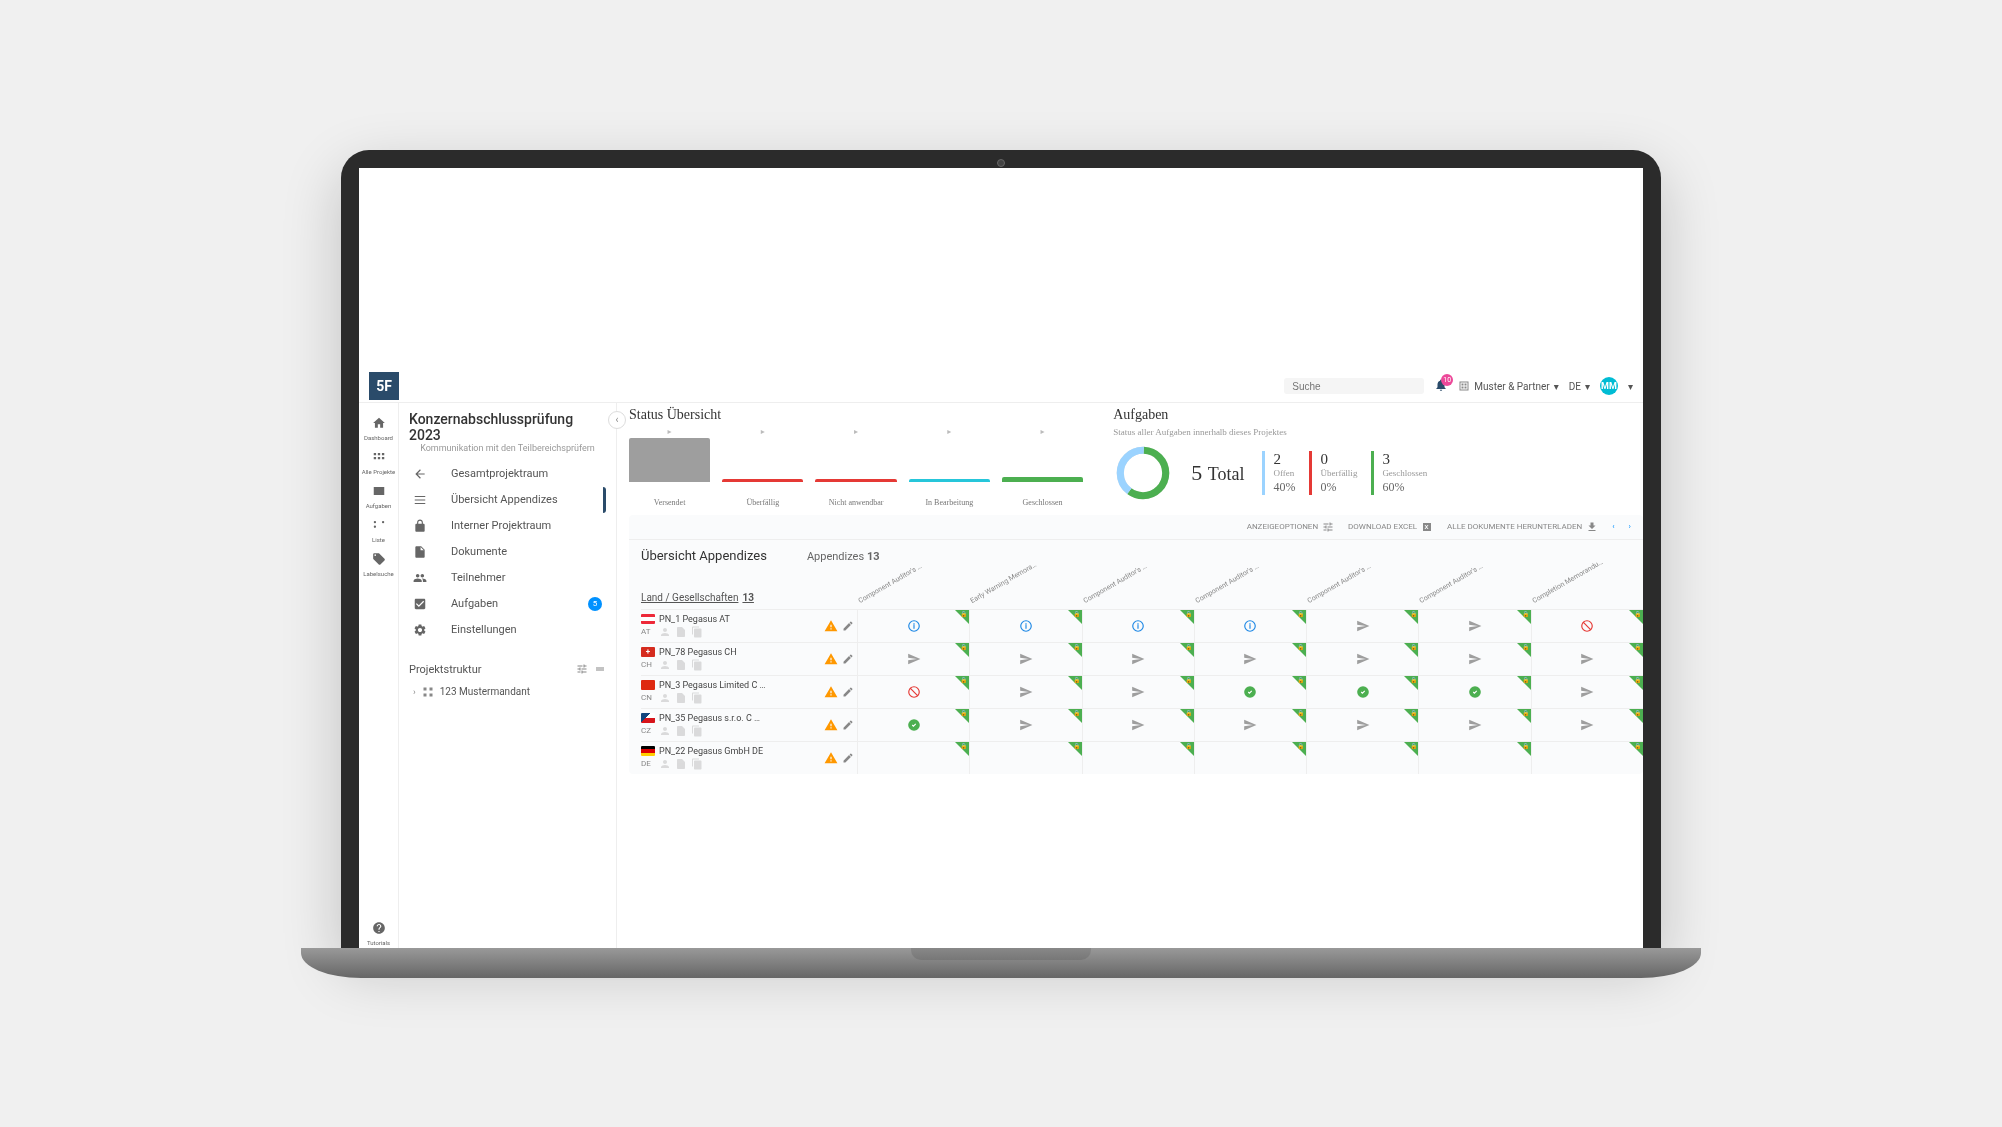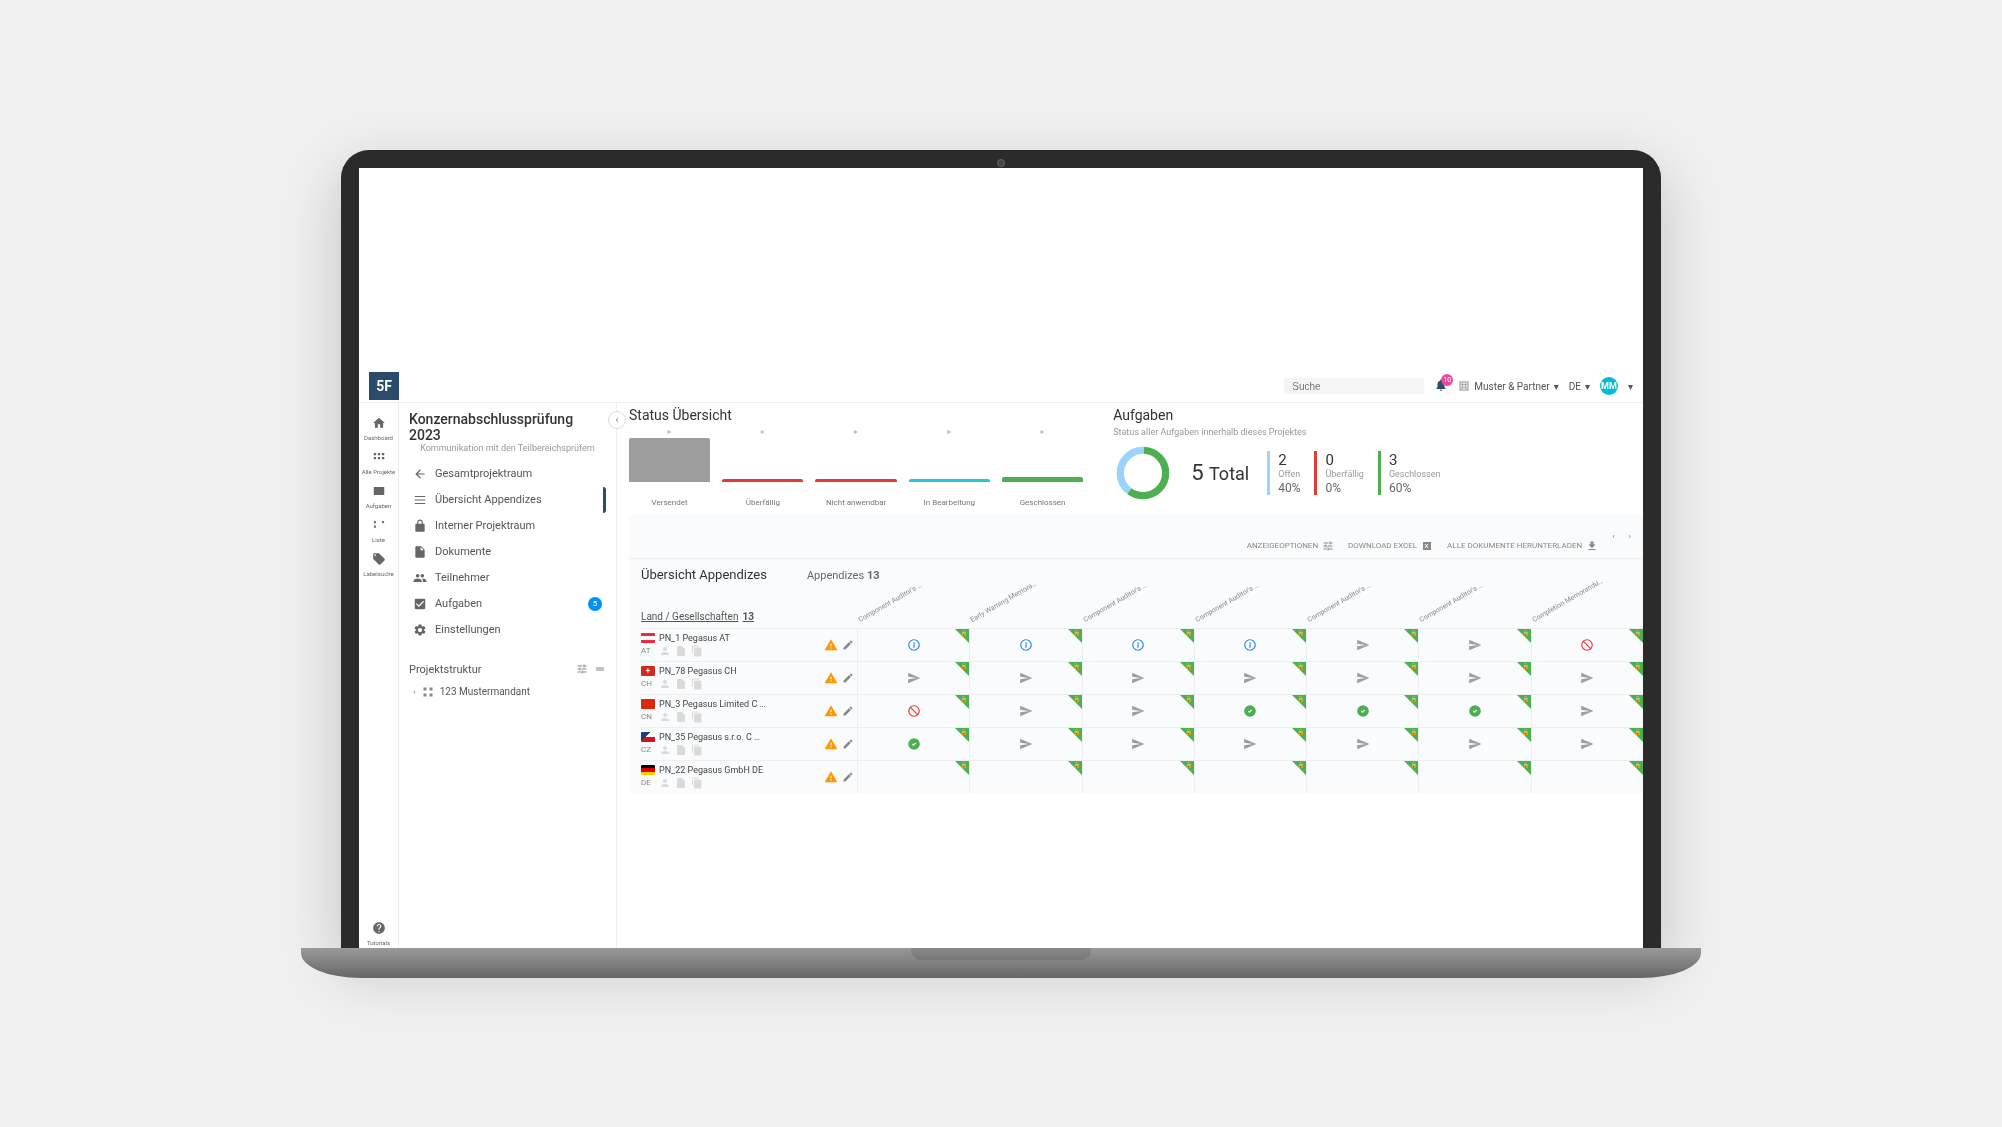--- a/index.html
+++ b/index.html
@@ -23,29 +23,29 @@
 .body { flex:1; display:flex; overflow:hidden; }
 .iconsidebar { width:40px; border-right:1px solid #eee; display:flex; flex-direction:column; align-items:center; padding-top:8px; gap:6px; }
 .iconsidebar-item { width:38px; text-align:center; cursor:pointer; padding:4px 0; }
 .iconsidebar-item svg { width:14px; height:14px; fill:#666; }
 .iconsidebar-label { font-size:6px; color:#666; }
 .iconsidebar-spacer { flex:1; }
 .sidepanel { width:218px; border-right:1px solid #eee; padding:8px 10px; position:relative; font-size:11px; }
 .collapse-btn { position:absolute; top:8px; right:-10px; width:18px; height:18px; border-radius:50%; background:#fff; border:1px solid #ddd; display:flex; align-items:center; justify-content:center; cursor:pointer; font-size:10px; color:#888; }
 .proj-title { font-size:14px; color:#333; font-weight:500; }
 .proj-sub { font-size:9px; color:#999; margin-bottom:8px;text-align:center; }
-.nav-item { display:flex; align-items:center; gap:8px; padding:6px 4px; font-size:11px; color:#555; cursor:pointer; position:relative; border-radius:3px; }
+.nav-item { display:flex; align-items:center; gap:24px; padding:6px 4px; font-size:11px; color:#555; cursor:pointer; position:relative; border-radius:3px; }
 .nav-item.active { border-right:3px solid #2a4b6a; }
 .nav-item svg { width:14px; height:14px; fill:#666; flex-shrink:0; }
 .nav-badge { margin-left:auto; background:#0091ff; color:#fff; border-radius:50%; width:14px; height:14px; font-size:8px; display:flex; align-items:center; justify-content:center; }
 .struct-head { display:flex; align-items:center; justify-content:space-between; margin-top:16px; padding:4px 0; font-size:11px; color:#555; }
 .struct-head svg { width:12px; height:12px; fill:#888; }
 .struct-item { display:flex; align-items:center; gap:6px; padding:6px 4px; font-size:10px; color:#555; cursor:pointer; }
 .main { flex:1; overflow:hidden; background:#fff; padding:4px 0 0 12px; }
-.overview-row { display:flex; gap:30px; margin-bottom:8px; }
+.overview-row { display:flex; gap:30px; margin-bottom:8px;font-family:Liberation Serif, serif; }
 .status-block { flex:1.2; }
 .block-title { font-size:14px; color:#333; margin-bottom:4px; }
 .status-bars { display:flex; gap:12px; align-items:flex-end; margin-top:4px; }
 .status-bar-col { flex:1; text-align:center; }
 .bar-top-icon { font-size:8px; color:#bbb; margin-bottom:2px; }
 .bar { height:44px; display:flex; align-items:flex-end; justify-content:center; }
 .bar-fill { width:100%; border-radius:2px 2px 0 0; }
 .bar-label { font-size:8px; color:#777; margin-top:16px; }
 .tasks-block { flex:1.4; }
 .tasks-sub { font-size:9px; color:#999; }
@@ -56,21 +56,21 @@
 .stat { padding-left:8px; }
 .stat-n { font-size:15px; color:#333; }
 .stat-l { font-size:9px; color:#999; }
 .stat-p { font-size:12px; color:#666; margin-top:2px; }
 .stat.open { border-left:3px solid #9bd3ff; }
 .stat.overdue { border-left:3px solid #e53935; }
 .stat.closed { border-left:3px solid #4caf50; }
 .table-card { background:#fafbfc; border-radius:4px; margin-right:0; overflow:hidden; }
 .table-toolbar { display:flex; justify-content:flex-end; align-items:center; gap:14px; padding:6px 12px; font-size:8px; color:#888; border-bottom:1px solid #eee; }
 .table-toolbar svg { width:12px; height:12px; fill:#888; }
-.tool-btn { display:flex; align-items:center; gap:4px; cursor:pointer;margin-top:19px; }
+.tool-btn { display:flex; align-items:center; gap:4px; cursor:pointer; }
 .pager-arrow { color:#0091ff; cursor:pointer; }
 .appendix-head { display:flex; align-items:baseline; gap:40px; padding:8px 12px 2px; }
 .appendix-title { font-size:13px; color:#333; }
 .appendix-count { font-size:11px; color:#666; }
 .table-wrap { padding:0 0 0 12px; }
 .colheaders { display:flex; }
 .rowlabel-col { width:180px; display:flex; align-items:flex-end; font-size:10px; color:#555; padding-bottom:6px;text-decoration:underline; }
 .ch { flex:1; position:relative; height:44px; }
 .ch span { position:absolute; bottom:4px; left:4px; transform:rotate(-30deg); transform-origin:left bottom; font-size:7px; color:#888; white-space:nowrap; }
 .data-row { display:flex; border-top:1px solid #eee; min-height:32px; align-items:stretch; }

